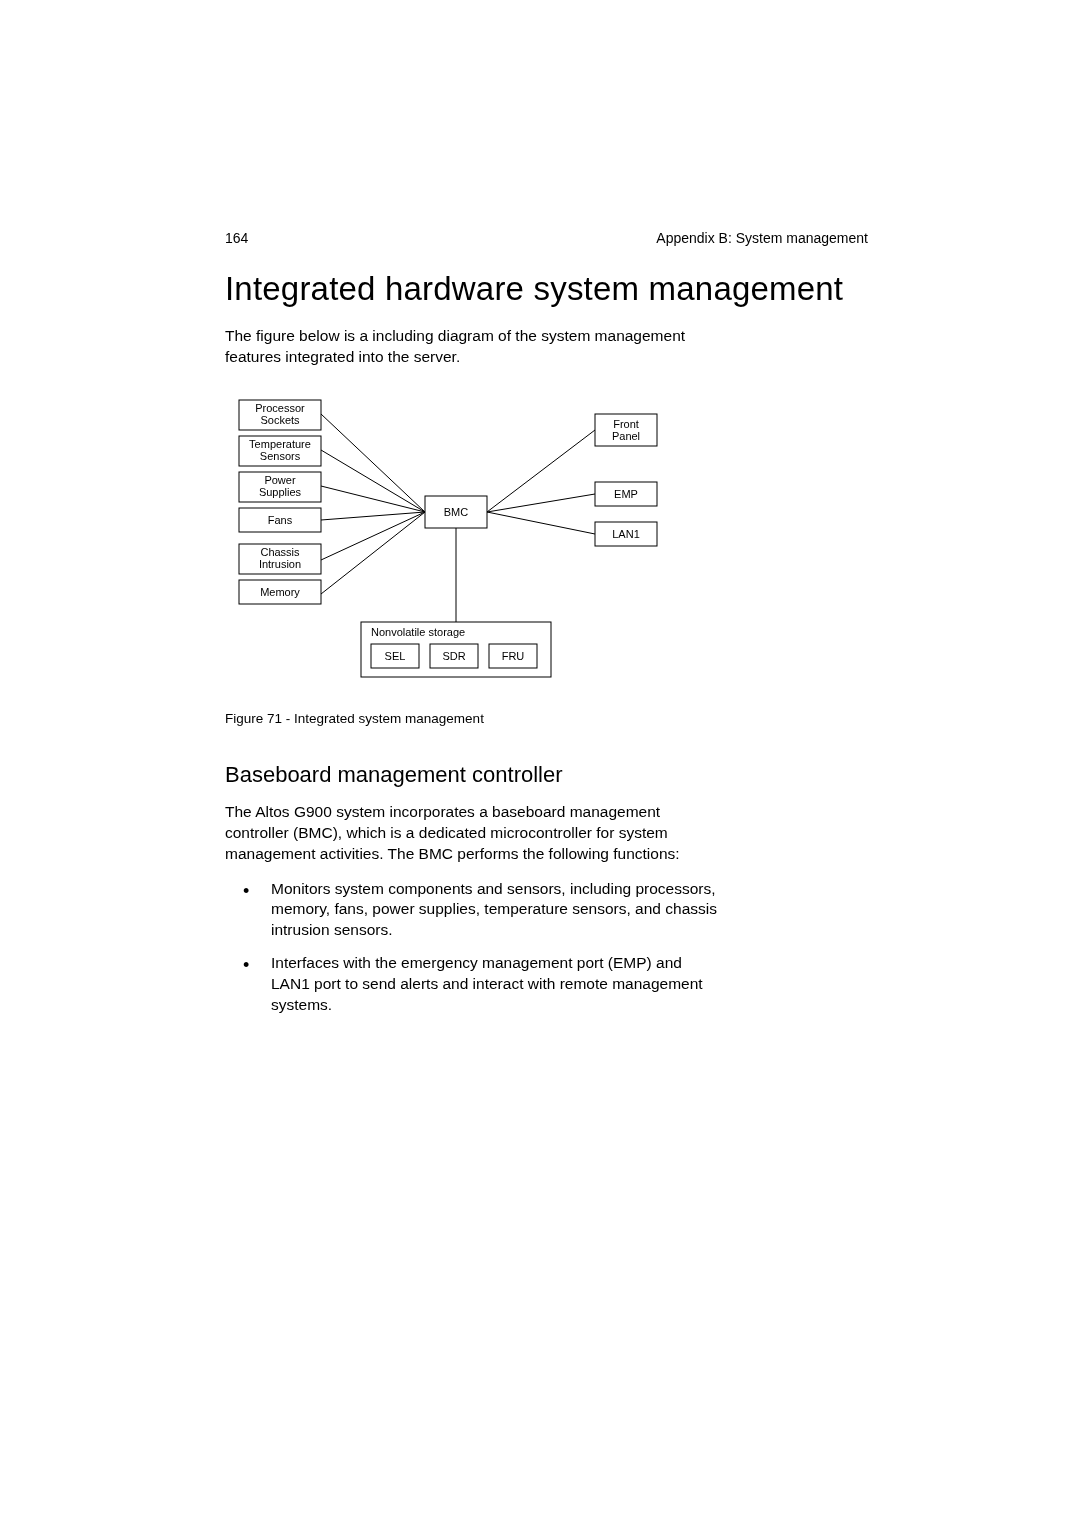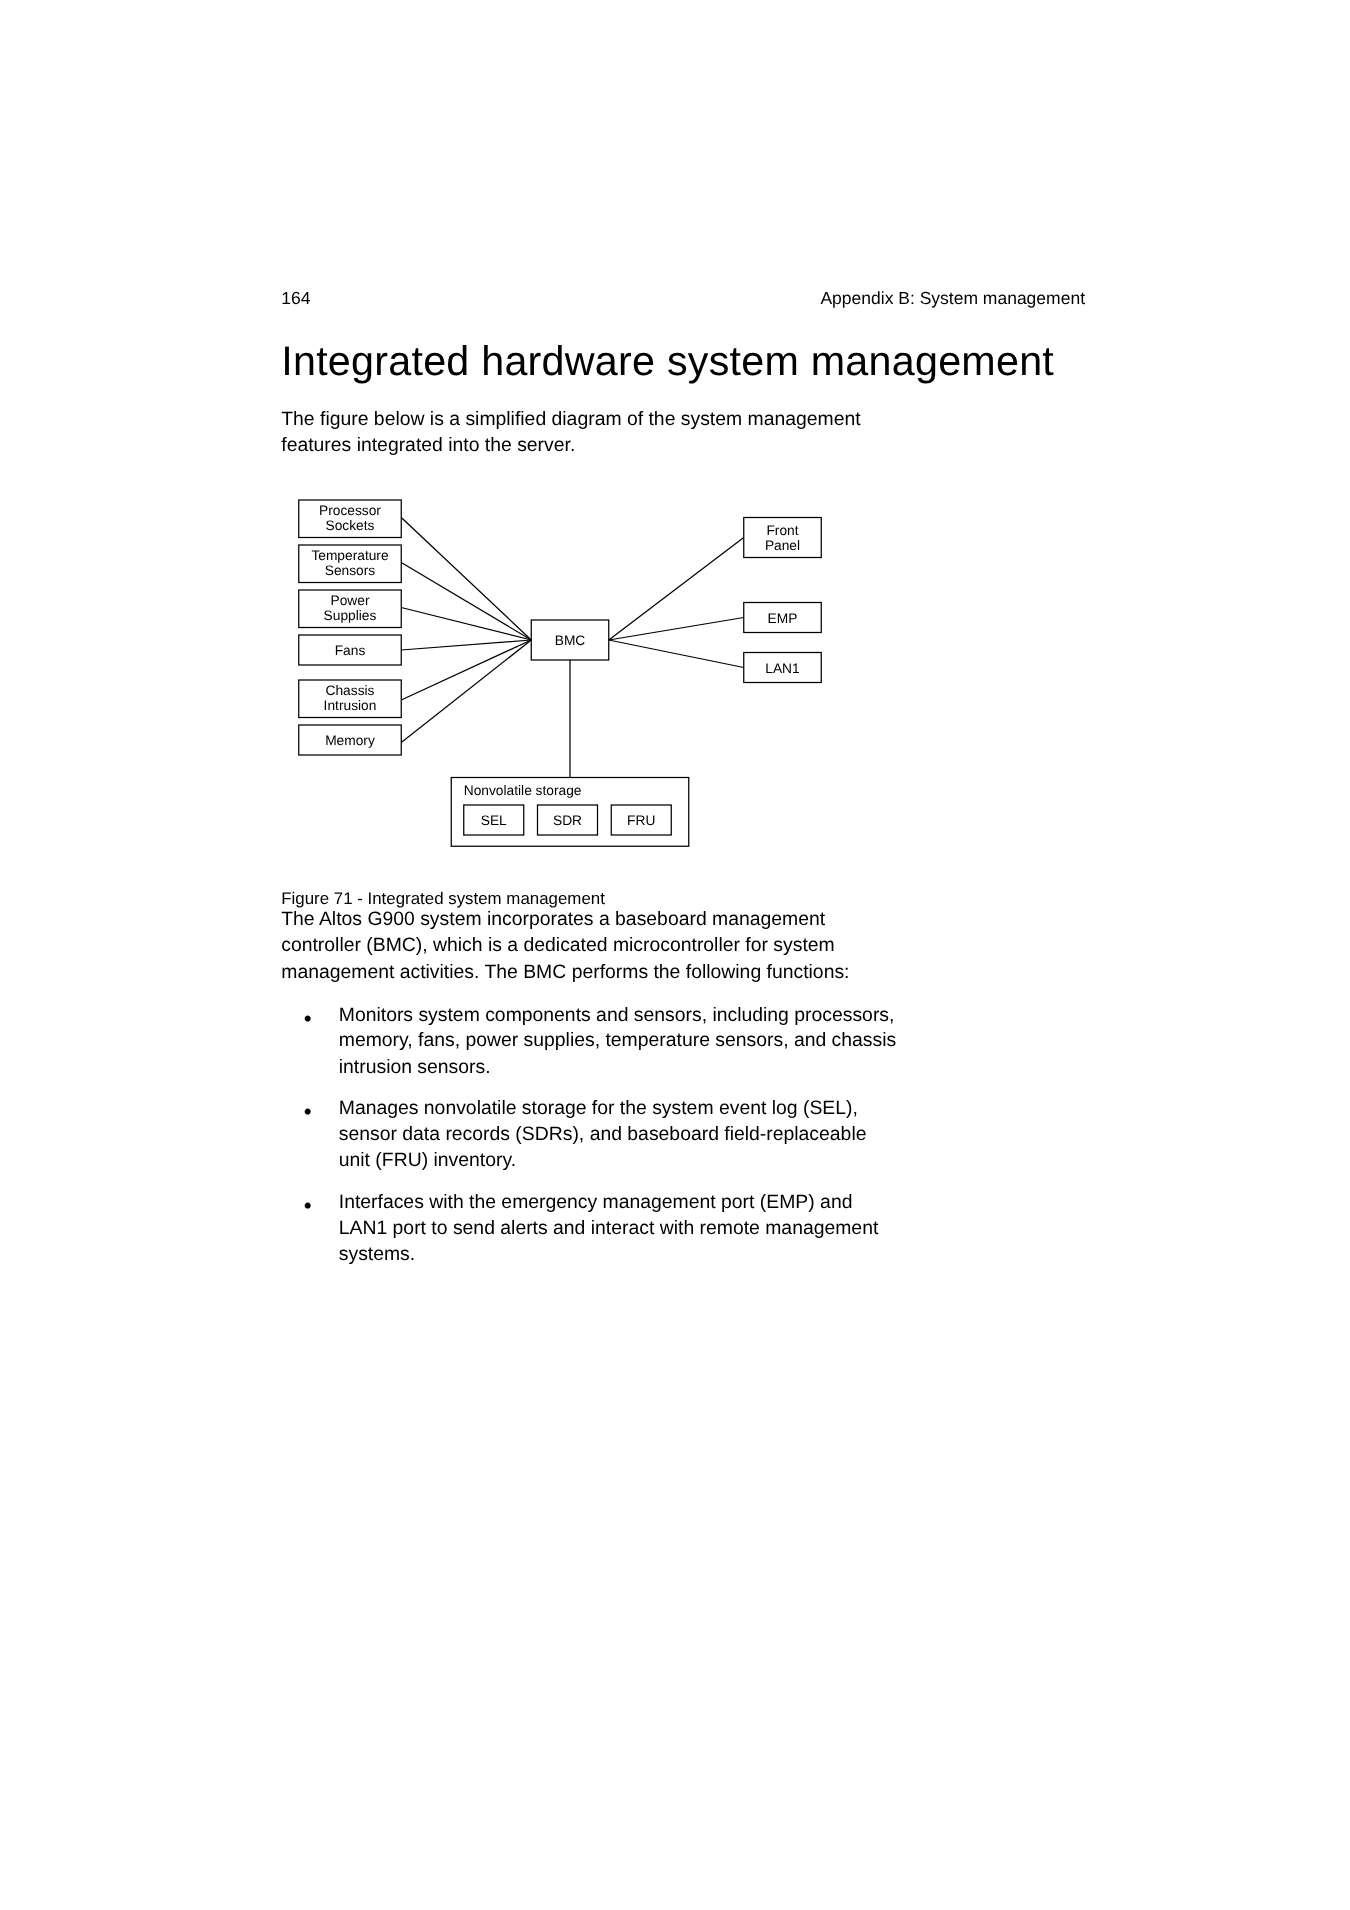--- a/index.html
+++ b/index.html
@@ -88,21 +88,21 @@
 
 <div class="page">
 
   <div class="running-head">
     <span class="pn">164</span>
     <span>Appendix B: System management</span>
   </div>
 
   <div class="content">
     <h1>Integrated hardware system management</h1>
-    <p class="intro">The figure below is a simplified diagram of the system management features integrated into the server.</p>
+    <p class="intro">The figure below is a including diagram of the system management features integrated into the server.</p>
 
     <div class="figwrap">
       <svg viewBox="0 0 470 295" width="470" height="295">
 
         <line x1="96" y1="22" x2="200" y2="120" stroke="#000" stroke-width="1"></line>
         <line x1="96" y1="58" x2="200" y2="120" stroke="#000" stroke-width="1"></line>
         <line x1="96" y1="94" x2="200" y2="120" stroke="#000" stroke-width="1"></line>
         <line x1="96" y1="128" x2="200" y2="120" stroke="#000" stroke-width="1"></line>
         <line x1="96" y1="168" x2="200" y2="120" stroke="#000" stroke-width="1"></line>
         <line x1="96" y1="202" x2="200" y2="120" stroke="#000" stroke-width="1"></line>
@@ -151,22 +151,22 @@
         <text x="170" y="268" text-anchor="middle" font-size="11">SEL</text>
         <rect x="205" y="252" width="48" height="24" fill="#fff" stroke="#000"></rect>
         <text x="229" y="268" text-anchor="middle" font-size="11">SDR</text>
         <rect x="264" y="252" width="48" height="24" fill="#fff" stroke="#000"></rect>
         <text x="288" y="268" text-anchor="middle" font-size="11">FRU</text>
       </svg>
     </div>
 
     <div class="figcap">Figure 71 - Integrated system management</div>
 
+    <h2>Baseboard management controller</h2>
 
     <p class="body">The Altos G900 system incorporates a baseboard management controller (BMC), which is a dedicated microcontroller for system management activities.  The BMC performs the following functions:</p>
 
     <ul class="bullets">
       <li>Monitors system components and sensors, including processors, memory, fans, power supplies, temperature sensors, and chassis intrusion sensors.</li>
-      <li>Manages nonvolatile storage for the system event log (SEL), sensor data records (SDRs), and baseboard field-replaceable unit (FRU) inventory.</li>
       <li>Interfaces with the emergency management port (EMP) and LAN1 port to send alerts and interact with remote management systems.</li>
     </ul>
   </div>
 </div>
 
 </body></html>

